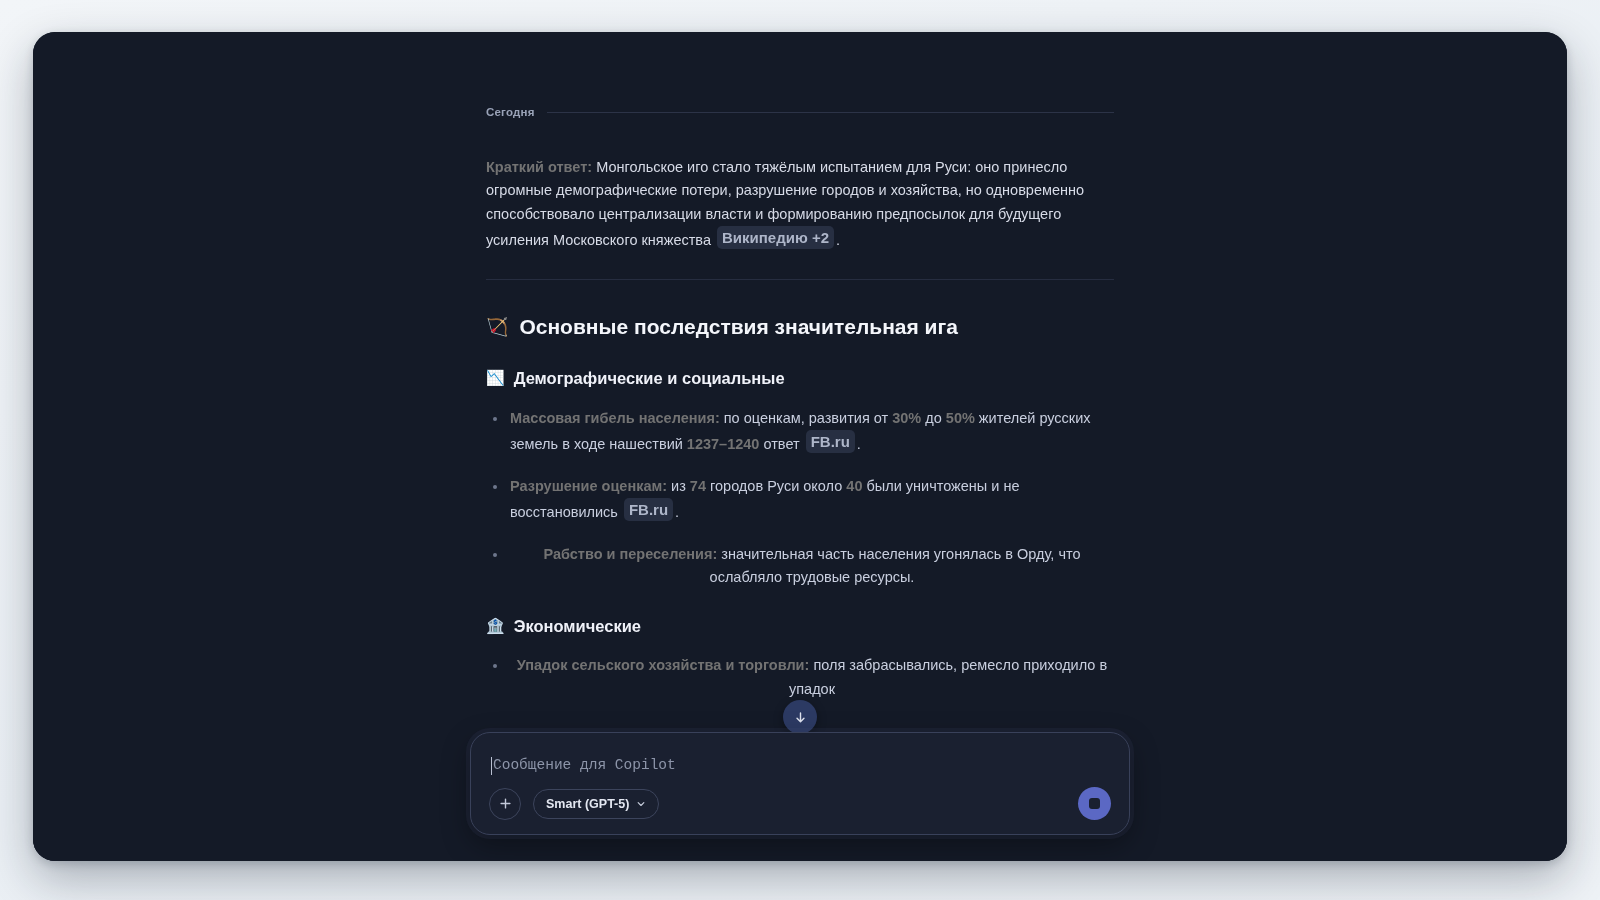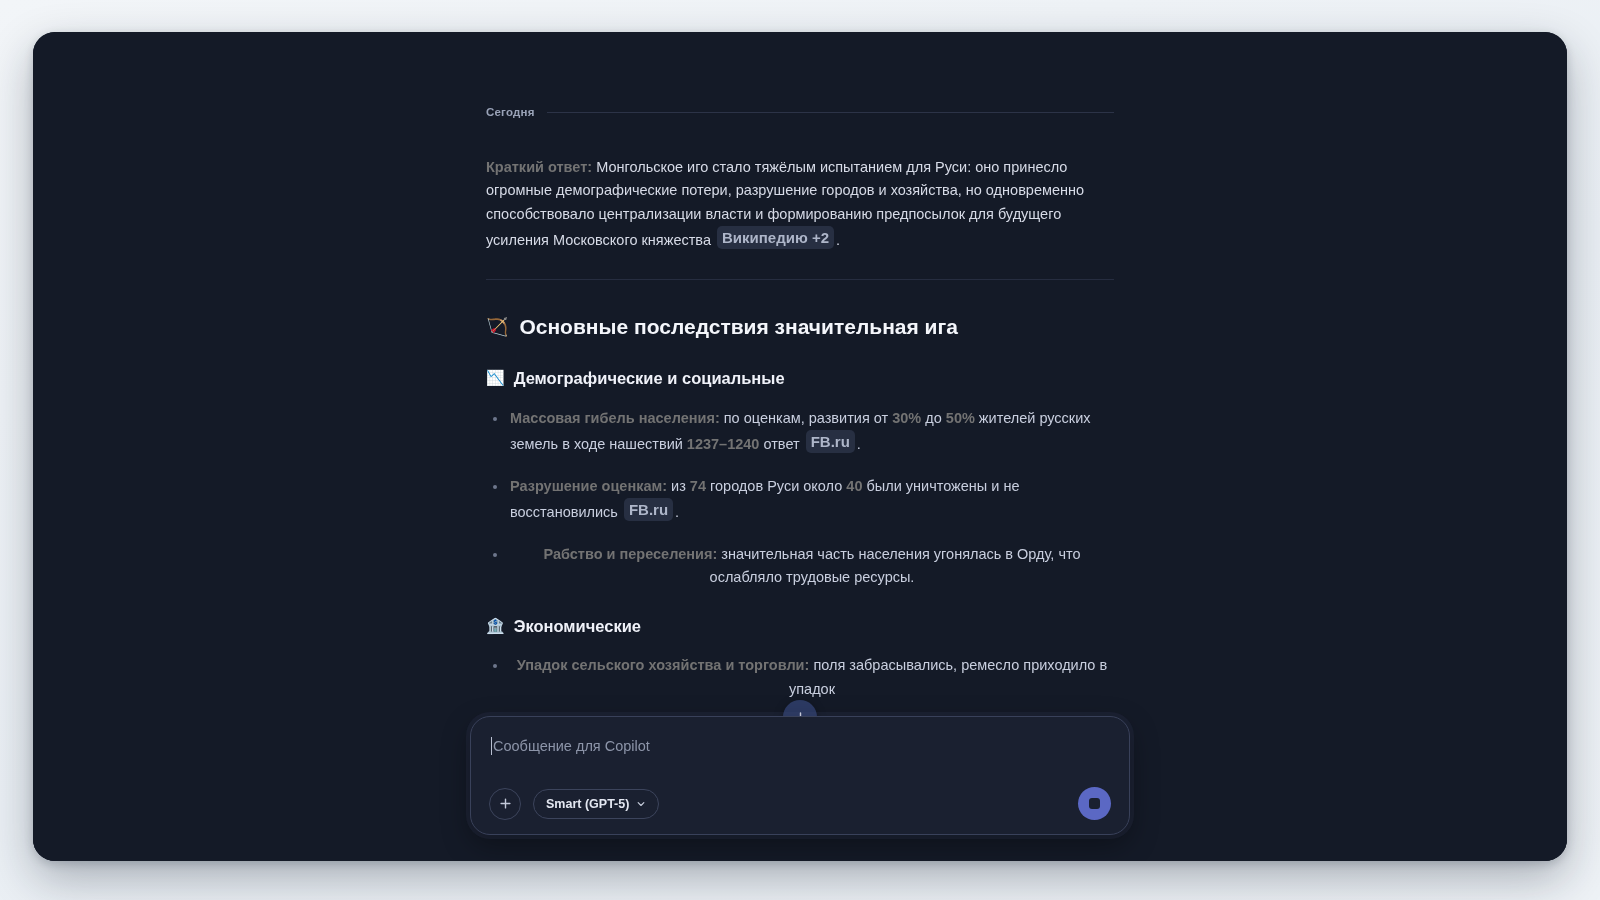--- a/index.html
+++ b/index.html
@@ -217,24 +217,25 @@
     position: relative;
     background: #1a2030;
     border: 1px solid #39415a;
     border-radius: 20px;
     padding: 16px 18px 14px 18px;
     box-shadow: 0 0 0 4px rgba(86, 98, 150, 0.10),
                 0 10px 28px rgba(0, 0, 0, 0.35);
   }
   .composer-input-line {
     display: flex;
-    align-items: center;
+    align-items: flex-end;
     min-height: 26px;
-    margin-bottom: 28px;
+    margin-bottom: 12px;
     padding-left: 2px;
+    font-family: Liberation Mono, monospace;
   }
   .caret {
     width: 1px;
     height: 18px;
     background: #b9c0d2;
     margin-right: 1px;
   }
   .placeholder {
     color: #8d95a9;
     font-size: 14.5px;

